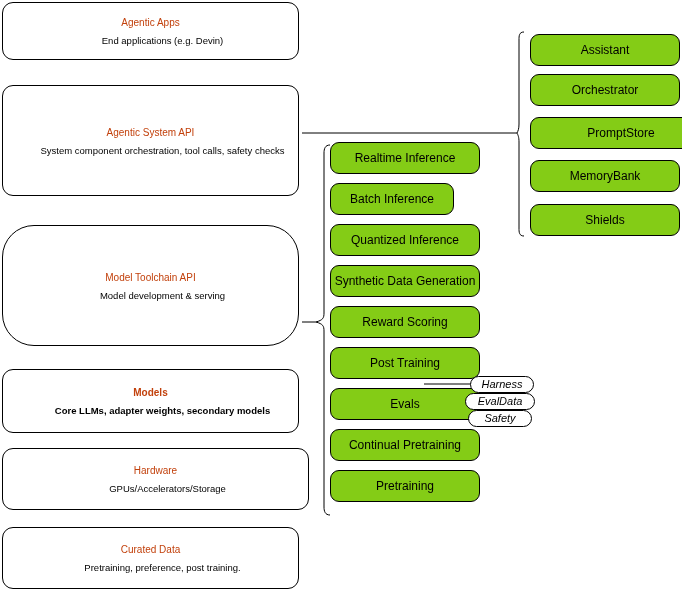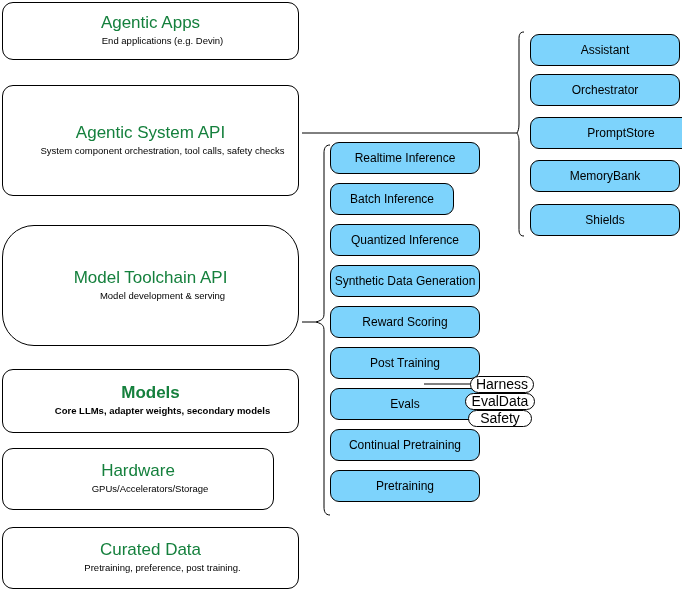--- a/index.html
+++ b/index.html
@@ -24,59 +24,60 @@
     background: #ffffff;
     border: 1px solid #000000;
     border-radius: 11px;
     display: flex;
     flex-direction: column;
     align-items: center;
     justify-content: center;
     text-align: center;
   }
   .layer-title {
-    font-size: 17px;
+    font-size: 10px;
     line-height: 16px;
-    color: #15803d;
+    color: #c2410c;
   }
   .layer-sub {
     font-size: 9.5px;
     line-height: 13px;
     color: #000000;
     margin-top: 3px;
     padding-left: 24px;
   }
   .chip {
     position: absolute;
     box-sizing: border-box;
-    background: #7dd3fc;
+    background: #84cc16;
     border: 1px solid #000000;
     border-radius: 9px;
     display: flex;
     align-items: center;
     justify-content: center;
     font-size: 12px;
     line-height: 14px;
     color: #000000;
     text-align: center;
   }
   .pill {
     position: absolute;
     box-sizing: border-box;
     background: #ffffff;
     border: 1px solid #000000;
     border-radius: 999px;
     display: flex;
     align-items: center;
     justify-content: center;
-    font-size: 14px;
+    font-size: 11px;
     line-height: 13px;
     color: #000000;
     text-align: center;
     z-index: 5;
+    font-style: italic;
   }
   .connector {
     position: absolute;
     left: 0;
     top: 0;
     width: 682px;
     height: 591px;
     pointer-events: none;
   }
   .connector path,
@@ -131,21 +132,21 @@
   <div class="node" style="left:2px; top:225px; width:297px; height:121px;border-radius:32px;">
     <div class="layer-title">Model Toolchain API</div>
     <div class="layer-sub">Model development &amp; serving</div>
   </div>
 
   <div class="node" style="left:2px; top:369px; width:297px; height:64px;font-weight:bold;">
     <div class="layer-title">Models</div>
     <div class="layer-sub">Core LLMs, adapter weights, secondary models</div>
   </div>
 
-  <div class="node" style="left:2px; top:448px; width:272px; height:62px;">
+  <div class="node" style="left:2px; top:448px; width:307px; height:62px;">
     <div class="layer-title">Hardware</div>
     <div class="layer-sub">GPUs/Accelerators/Storage</div>
   </div>
 
   <div class="node" style="left:2px; top:527px; width:297px; height:62px;">
     <div class="layer-title">Curated Data</div>
     <div class="layer-sub">Pretraining, preference, post training.</div>
   </div>
 
   <div class="chip" style="left:330px; top:142px; width:150px; height:32px;">Realtime Inference</div>

